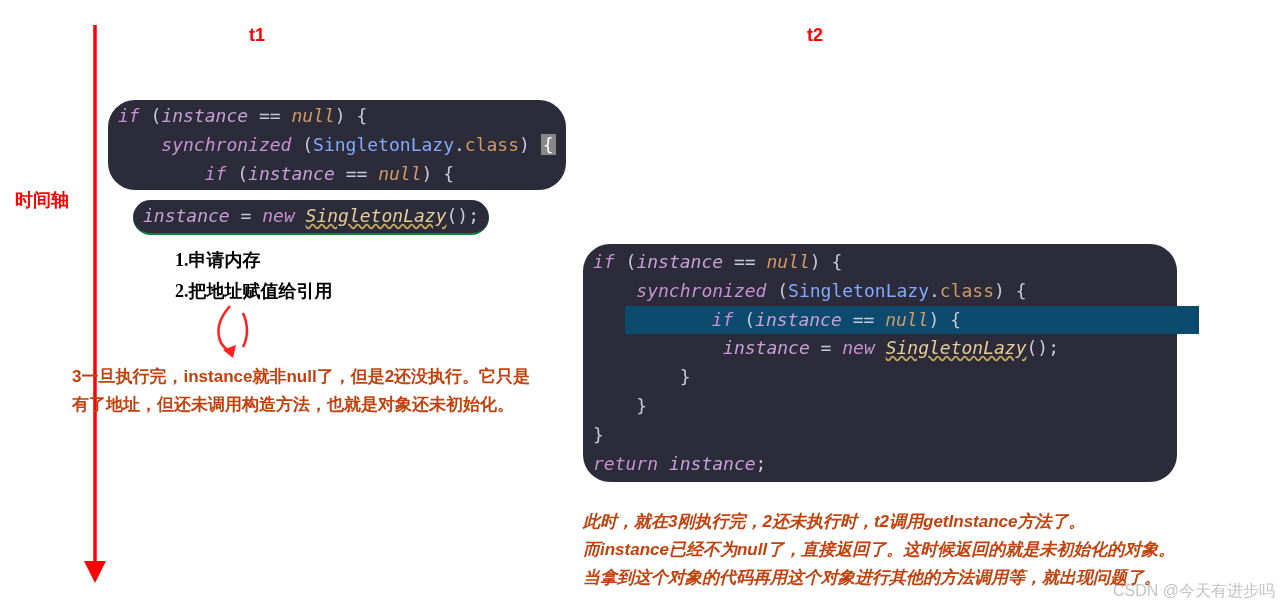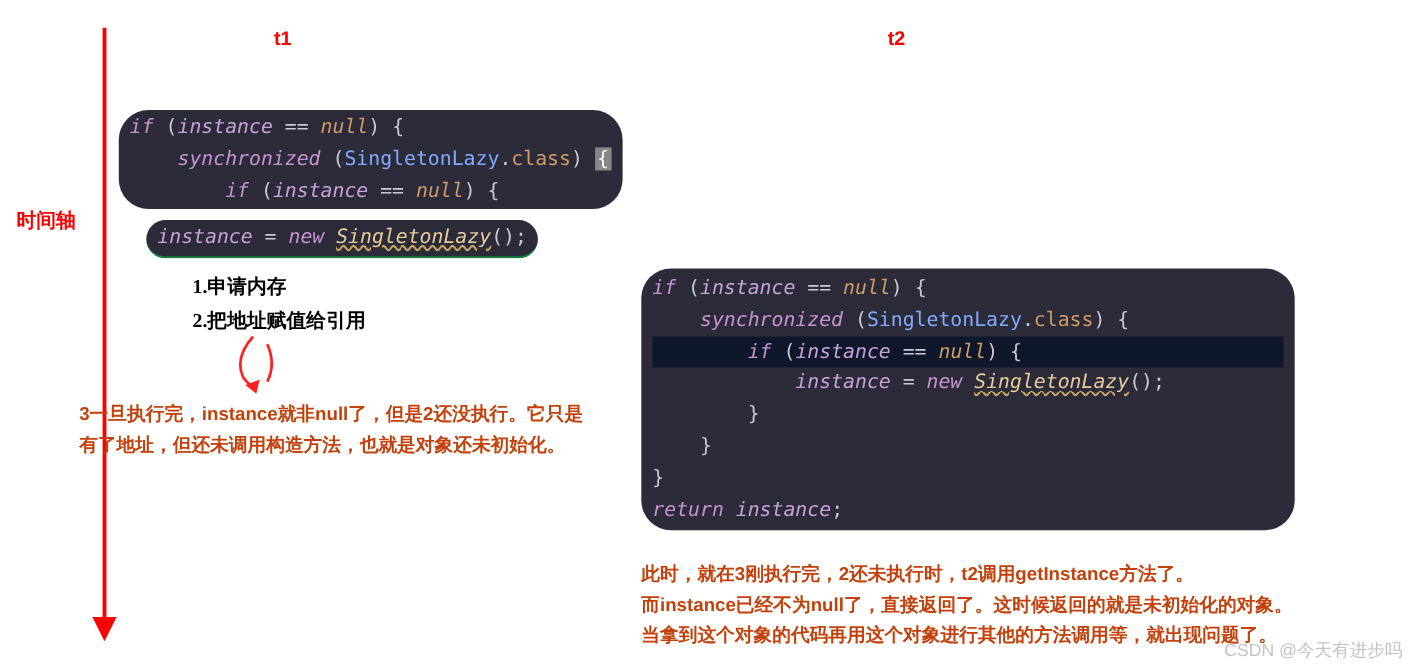--- a/index.html
+++ b/index.html
@@ -64,23 +64,24 @@
     }
     .code-t2 {
       position: absolute;
       left: 583px;
       top: 244px;
       font-size: 18px;
       padding: 4px 10px;
       width: 594px;
     }
     .hl-line {
-      background: #0f172a;
+      background: #0c4a6e;
       display: inline-block;
       width: 100%;
+      margin-left: 32px;
     }
     .kw { color: #c792d2; font-style: italic; }
     .id { color: #c7a2d6; font-style: italic; }
     .pl { color: #c8c8d6; }
     .type { color: #82aaff; }
     .fn { color: #e8cc9a; font-style: italic; text-decoration: underline; text-decoration-color: #c9a861; text-decoration-style: wavy; }
     .null { color: #d19a66; font-style: italic; }
     .op { color: #c8c8d6; }
     .dot { color: #c8c8d6; }
     .class-prop { color: #d19a66; }
@@ -162,17 +163,17 @@
 
 <div class="code-block code-t2"><span class="kw">if</span> <span class="pl">(</span><span class="id">instance</span> <span class="op">==</span> <span class="null">null</span><span class="pl">)</span> <span class="pl">{</span>
     <span class="kw">synchronized</span> <span class="pl">(</span><span class="type">SingletonLazy</span><span class="dot">.</span><span class="class-prop">class</span><span class="pl">)</span> <span class="pl">{</span>
 <span class="hl-line">        <span class="kw">if</span> <span class="pl">(</span><span class="id">instance</span> <span class="op">==</span> <span class="null">null</span><span class="pl">)</span> <span class="pl">{</span></span>
             <span class="id">instance</span> <span class="op">=</span> <span class="kw">new</span> <span class="fn">SingletonLazy</span><span class="pl">();</span>
         <span class="pl">}</span>
     <span class="pl">}</span>
 <span class="pl">}</span>
 <span class="kw">return</span> <span class="id">instance</span><span class="pl">;</span></div>
 
-<div class="red-note note-t2" style="white-space:pre-line;">此时，就在3刚执行完，2还未执行时，t2调用getInstance方法了。
+<div class="red-note note-t2" style="white-space:pre-line;font-style:italic;">此时，就在3刚执行完，2还未执行时，t2调用getInstance方法了。
 而instance已经不为null了，直接返回了。这时候返回的就是未初始化的对象。
 当拿到这个对象的代码再用这个对象进行其他的方法调用等，就出现问题了。</div>
 
 <div class="watermark">CSDN @今天有进步吗</div>
 
 </body></html>

